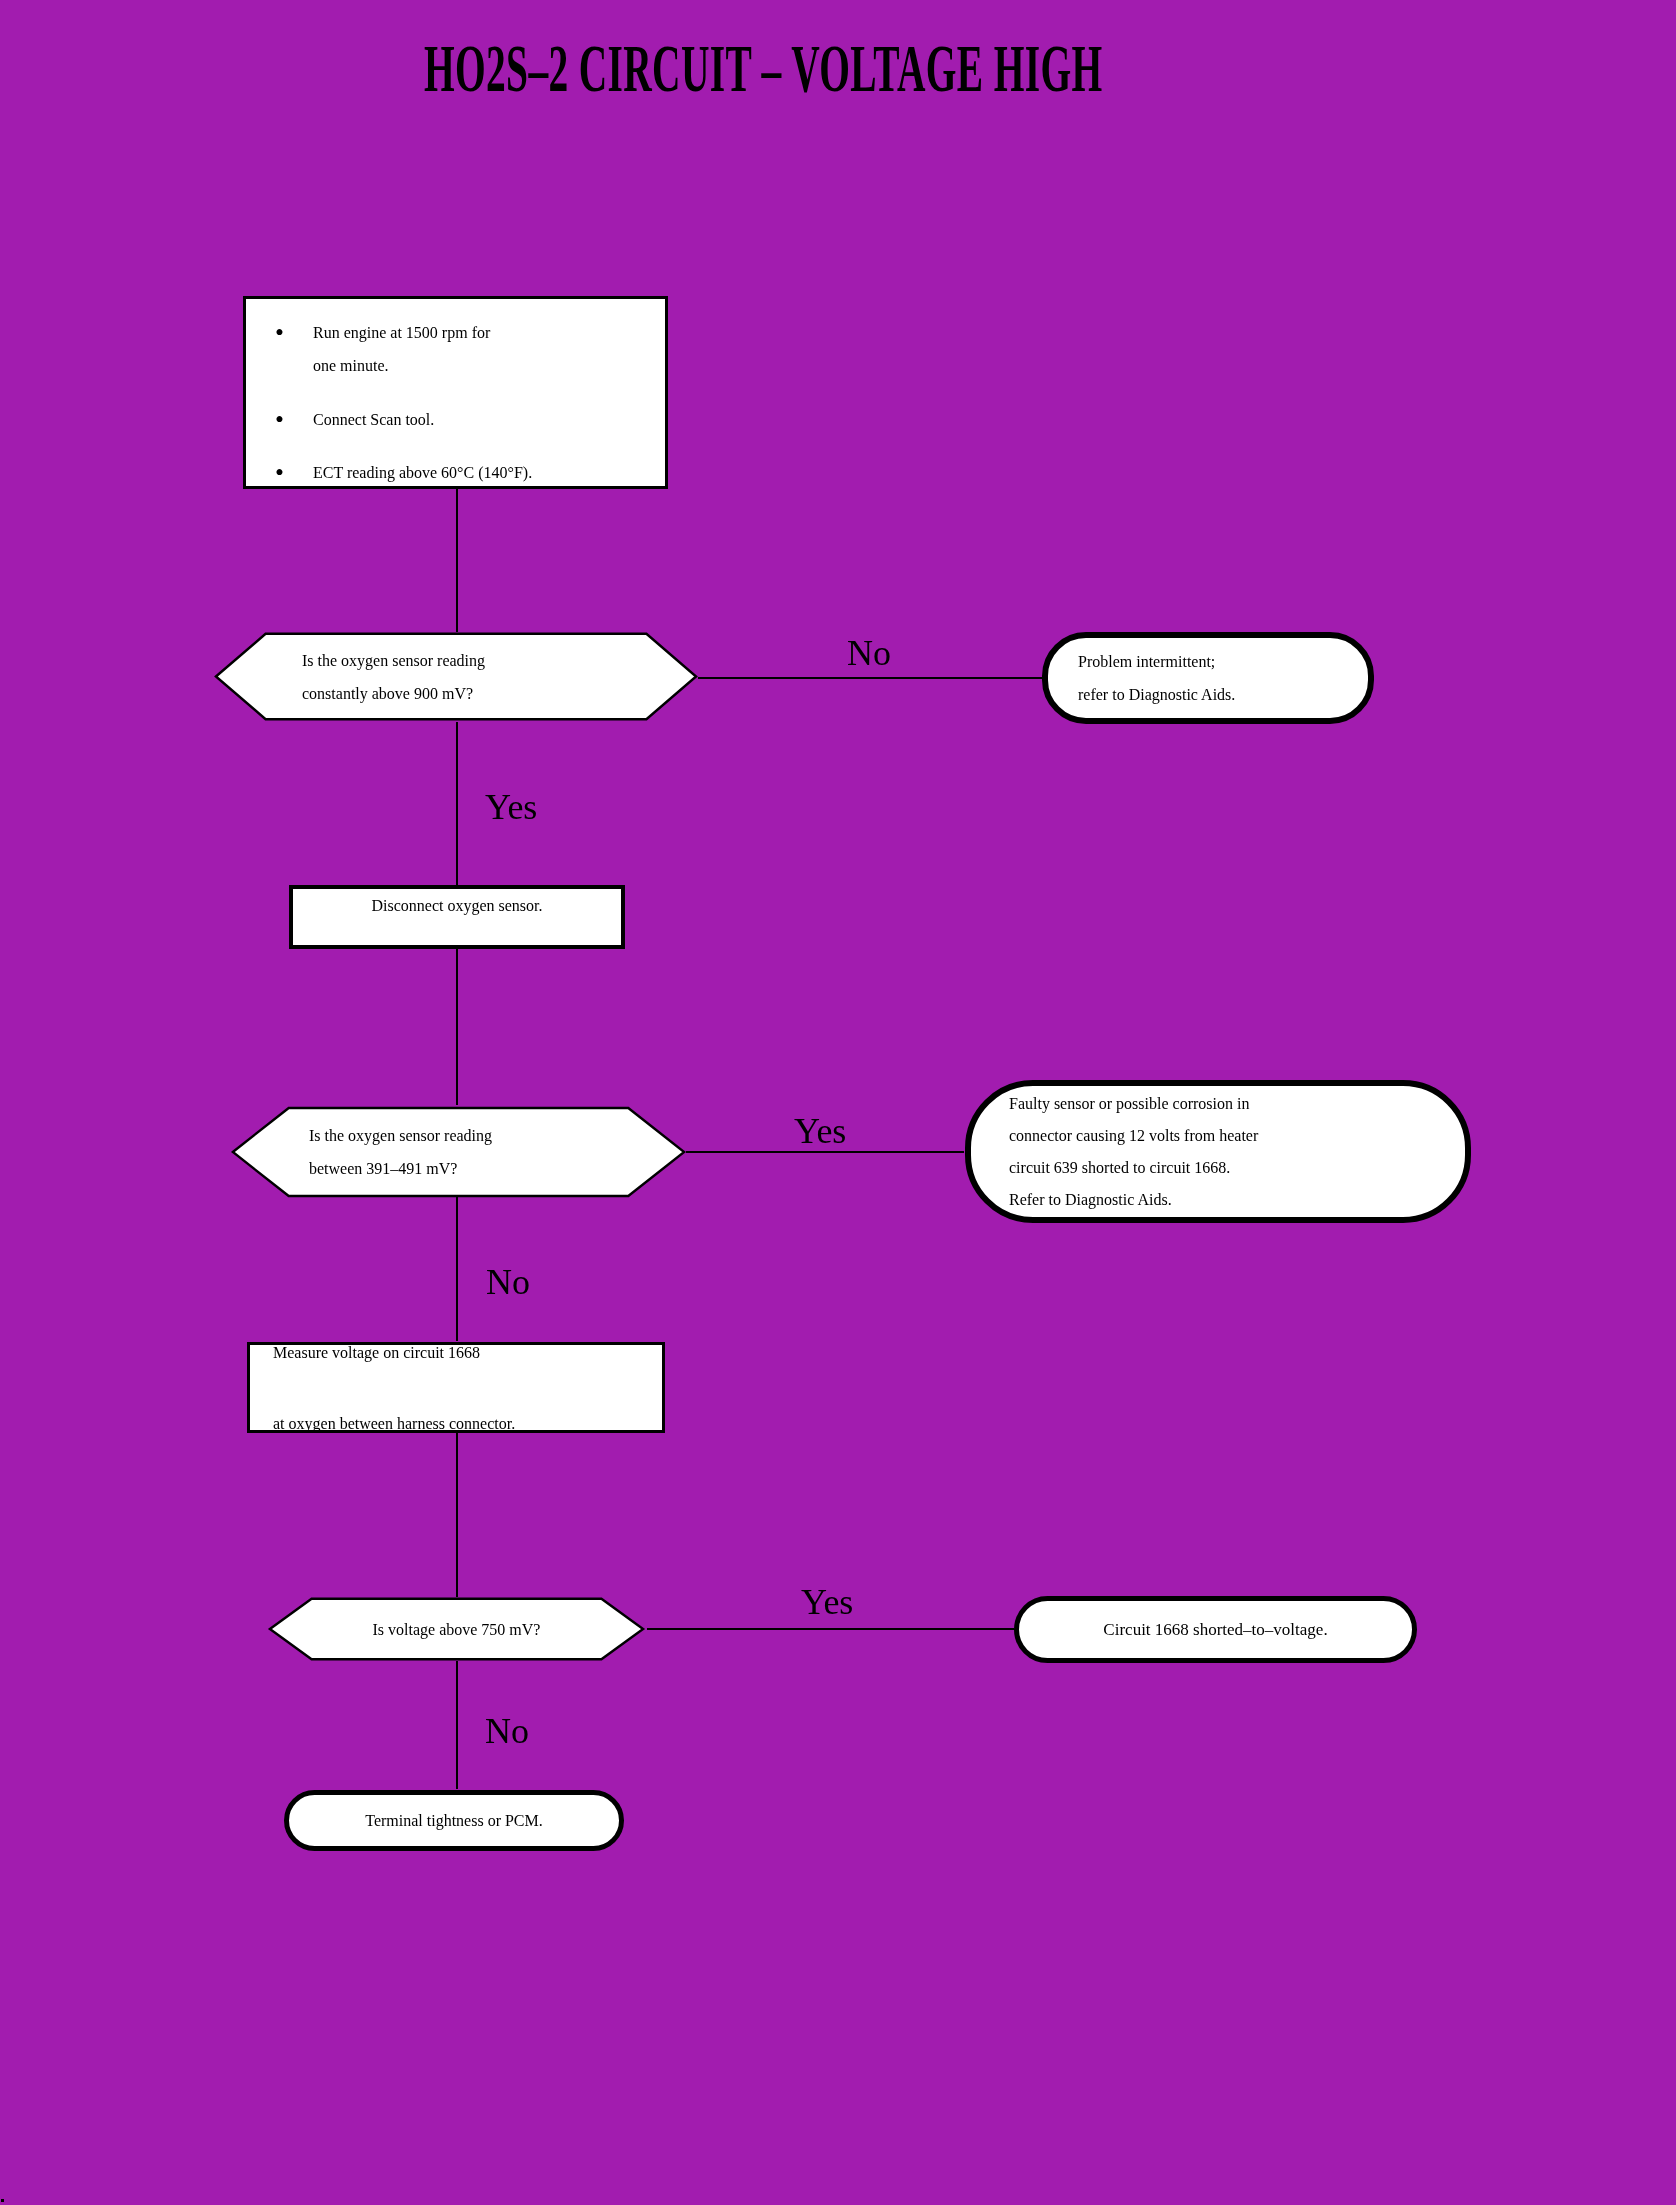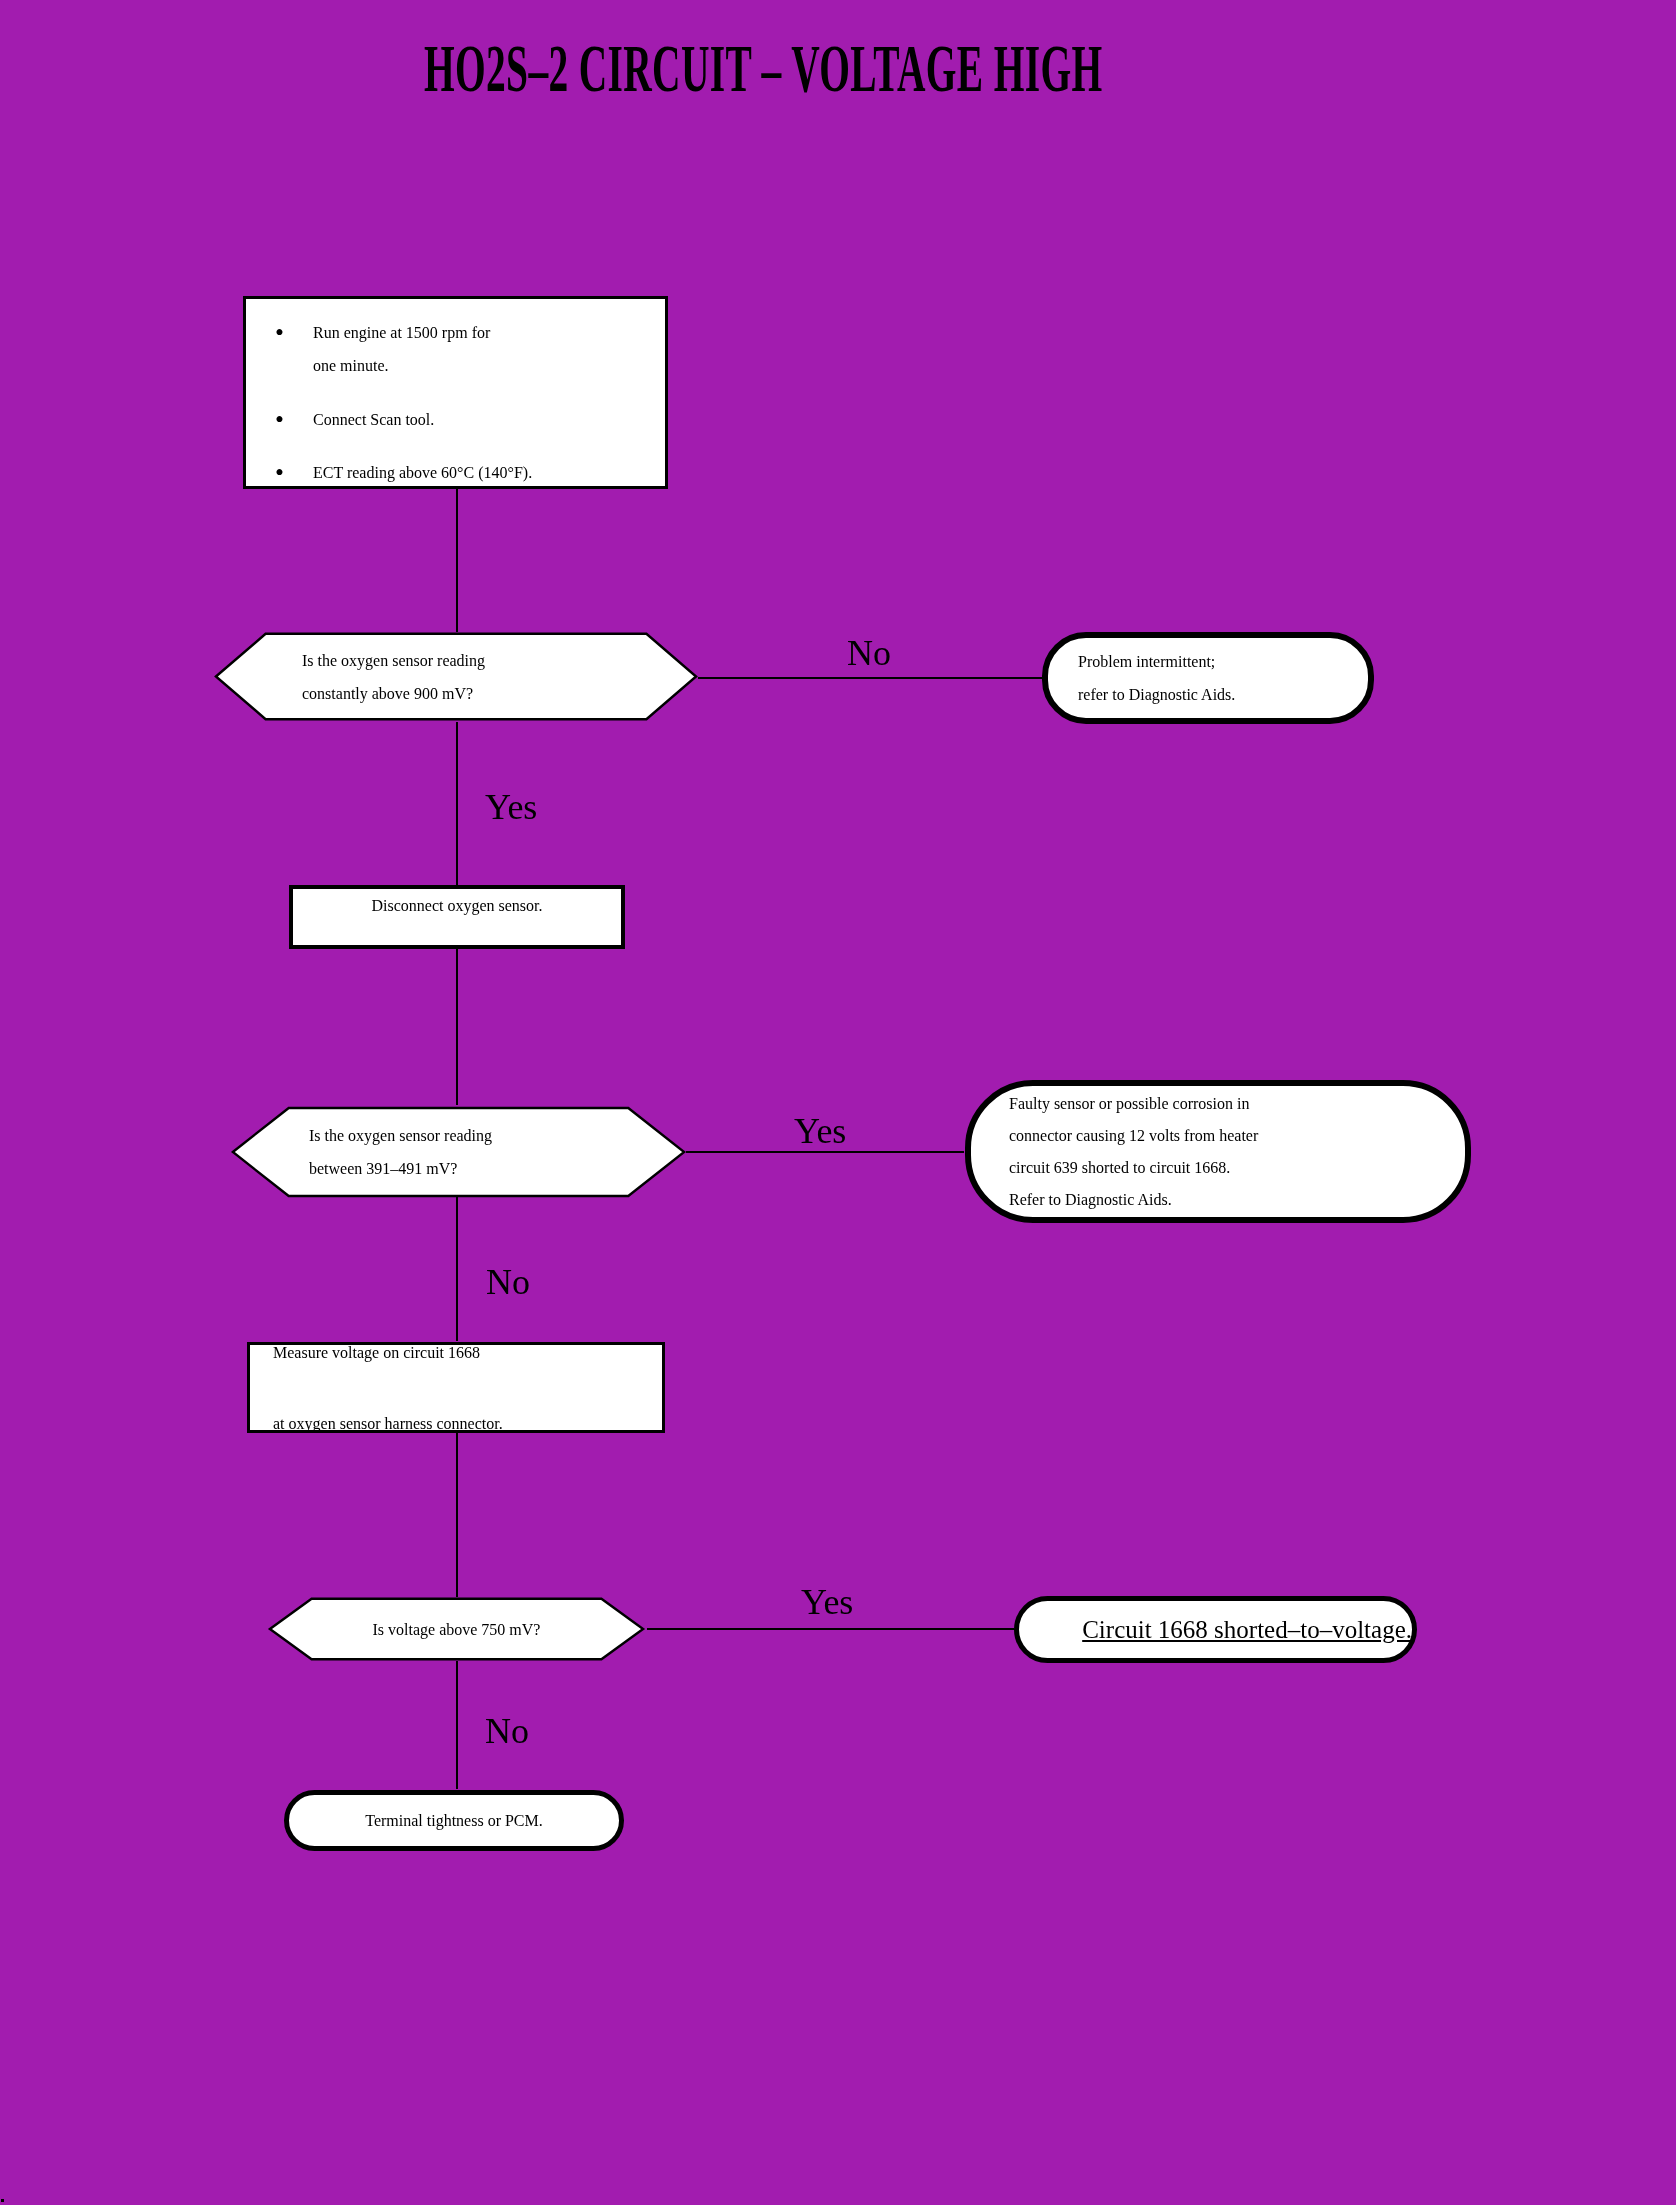--- a/index.html
+++ b/index.html
@@ -117,37 +117,37 @@
     <span class="nowrap">connector causing 12 volts from heater</span>
     <span class="nowrap">circuit 639 shorted to circuit 1668.</span>
     <span class="nowrap">Refer to Diagnostic Aids.</span>
   </div>
 
   <div class="line" style="left:456px;top:1197px;width:2.4px;height:144px;"></div>
   <div class="edge-label" style="left:486px;top:1268px;">No</div>
 
   <div class="rect txt" style="left:247px;top:1342px;width:418px;height:91px;display:flex;flex-direction:column;justify-content:center;padding-left:23px;gap:38px;">
     <span class="nowrap">Measure voltage on circuit 1668</span>
-    <span class="nowrap">at oxygen sensor harness connector.</span>
+    <span class="nowrap">at oxygen between harness connector.</span>
   </div>
 
   <div class="line" style="left:456px;top:1433px;width:2.4px;height:164px;"></div>
 
   <div class="hex" style="left:267px;top:1597px;width:379px;height:64px;">
     <svg width="379" height="64" viewBox="0 0 624 106">
       <polygon points="3,53 72,3 552,3 621,53 552,103 72,103" fill="#ffffff" stroke="#000000" stroke-width="4"></polygon>
     </svg>
     <div class="hex-text txt" style="align-items:center;">
       <span class="nowrap">Is voltage above 750 mV?</span>
     </div>
   </div>
 
   <div class="edge-label" style="left:801px;top:1588px;">Yes</div>
   <div class="line" style="left:647px;top:1628px;width:367px;height:2.4px;"></div>
-  <div class="round" style="left:1014px;top:1596px;width:403px;height:67px;border-radius:35px;border-width:5.5px;align-items:flex-end;font-size:25px;text-decoration:underline;">
+  <div class="round" style="left:1014px;top:1596px;width:403px;height:67px;border-radius:35px;border-width:5.5px;align-items:center;font-size:17px;">
     <span class="nowrap">Circuit 1668 shorted–to–voltage.</span>
   </div>
 
   <div class="line" style="left:456px;top:1661px;width:2.4px;height:128px;"></div>
   <div class="edge-label" style="left:485px;top:1717px;">No</div>
 
   <div class="round txt" style="left:284px;top:1790px;width:340px;height:61px;border-radius:33px;border-width:5.5px;align-items:center;">
     <span class="nowrap">Terminal tightness or PCM.</span>
   </div>
 

